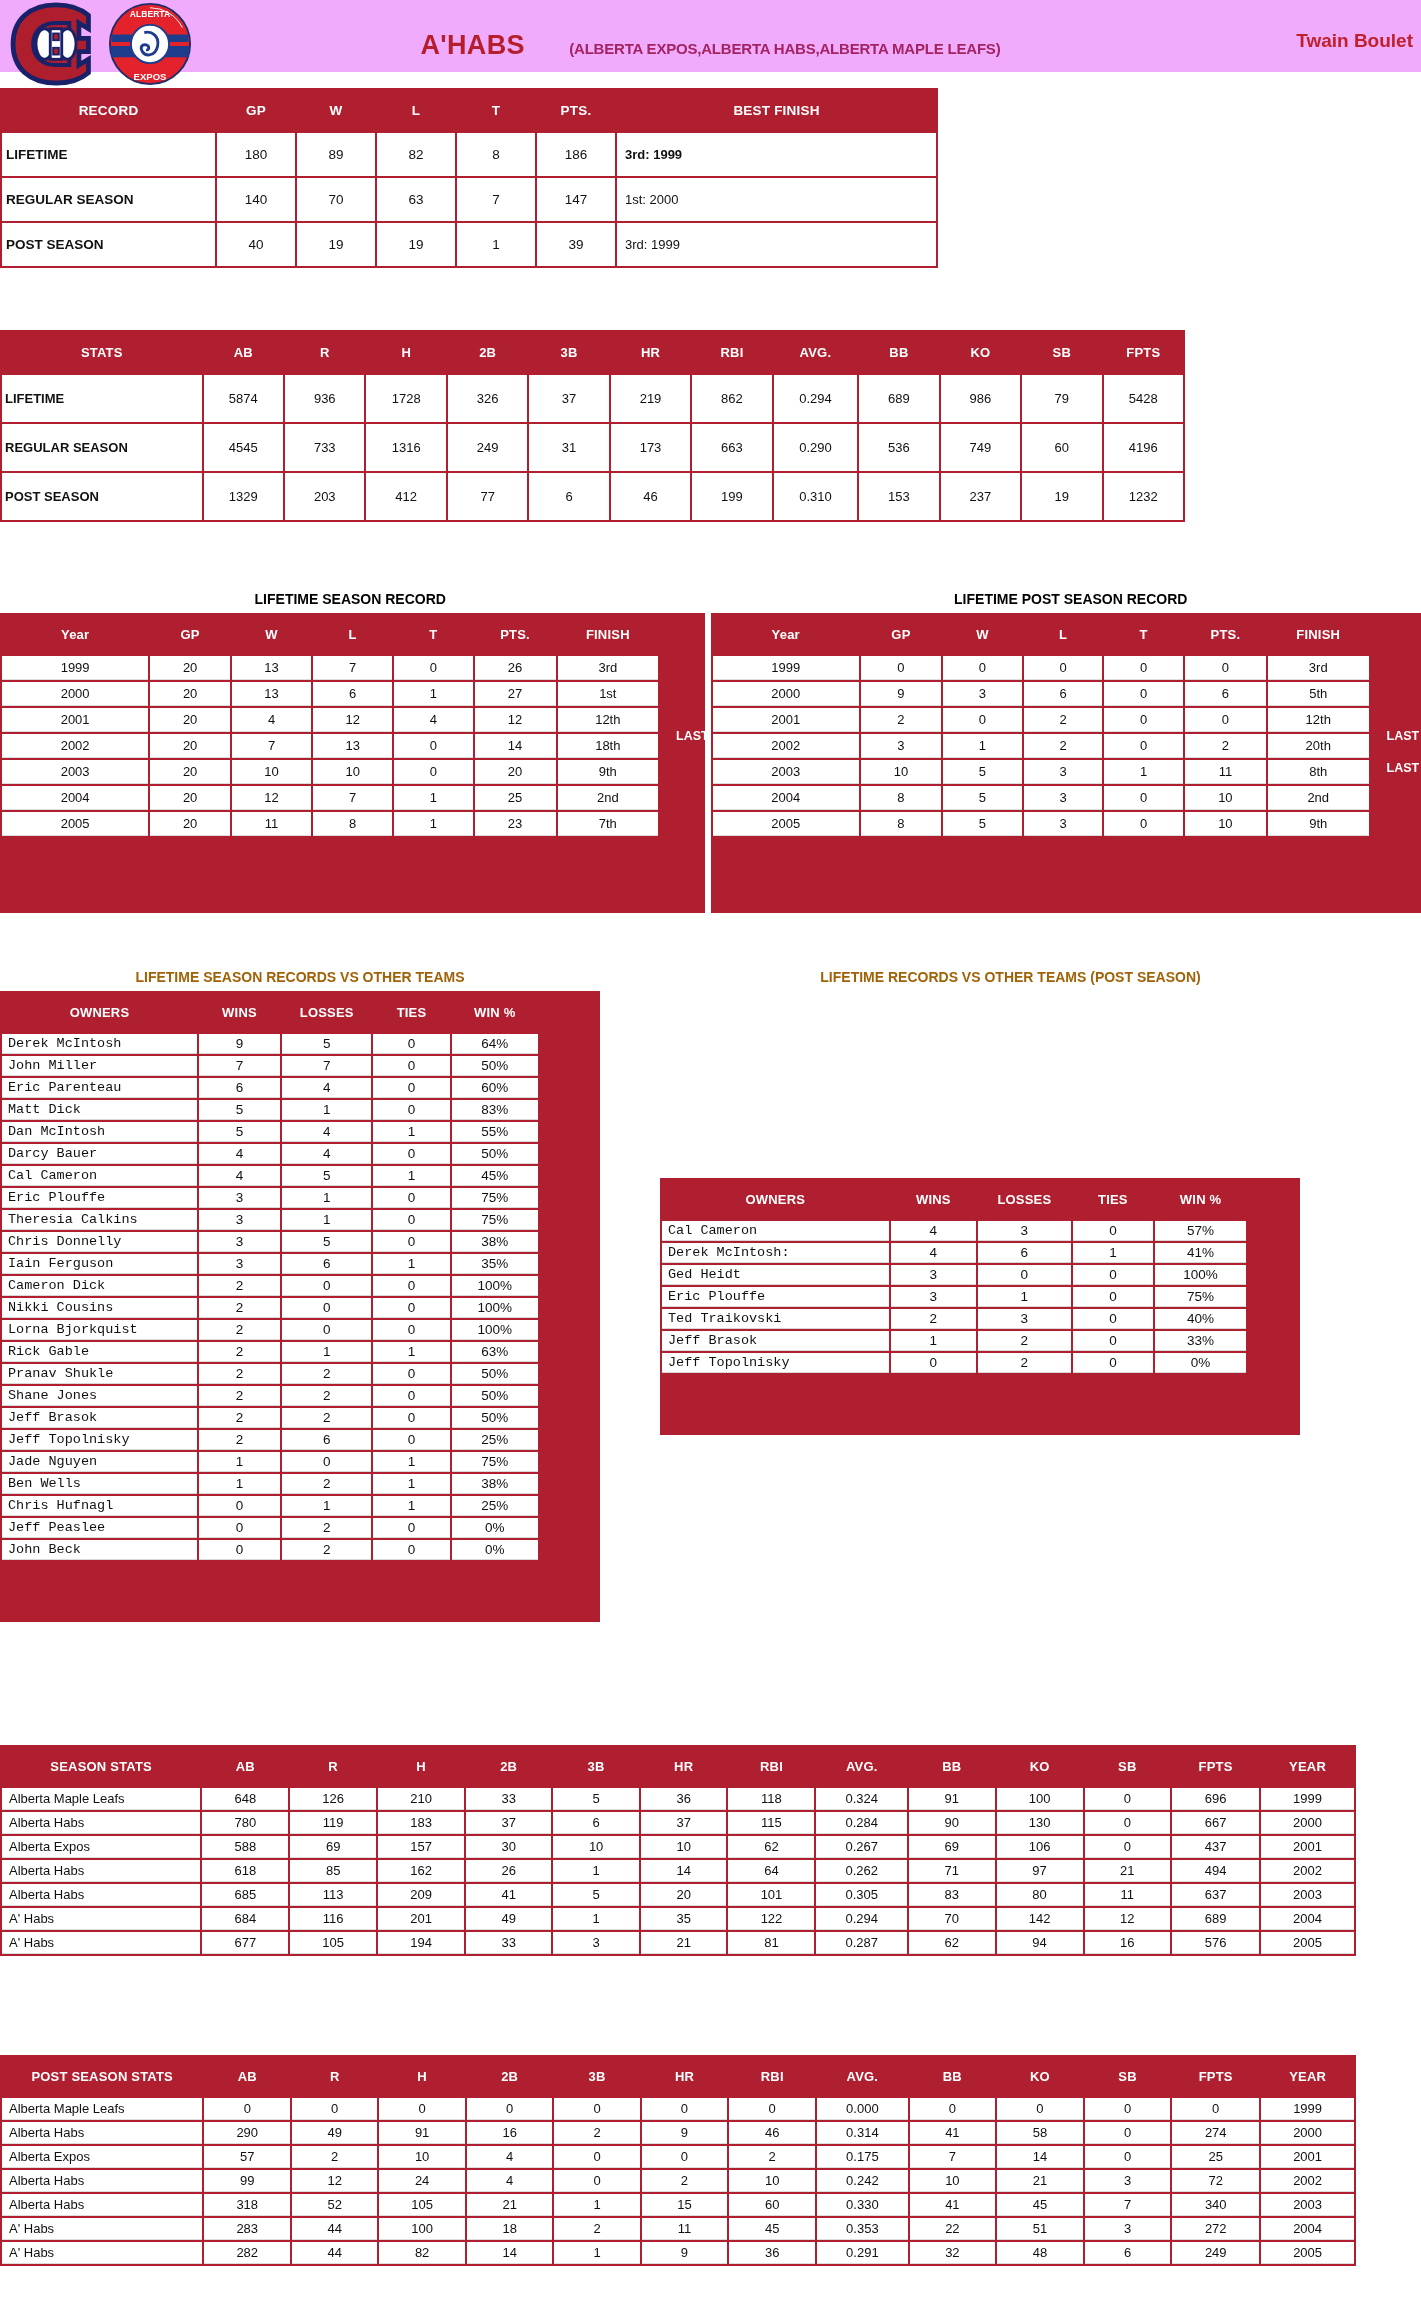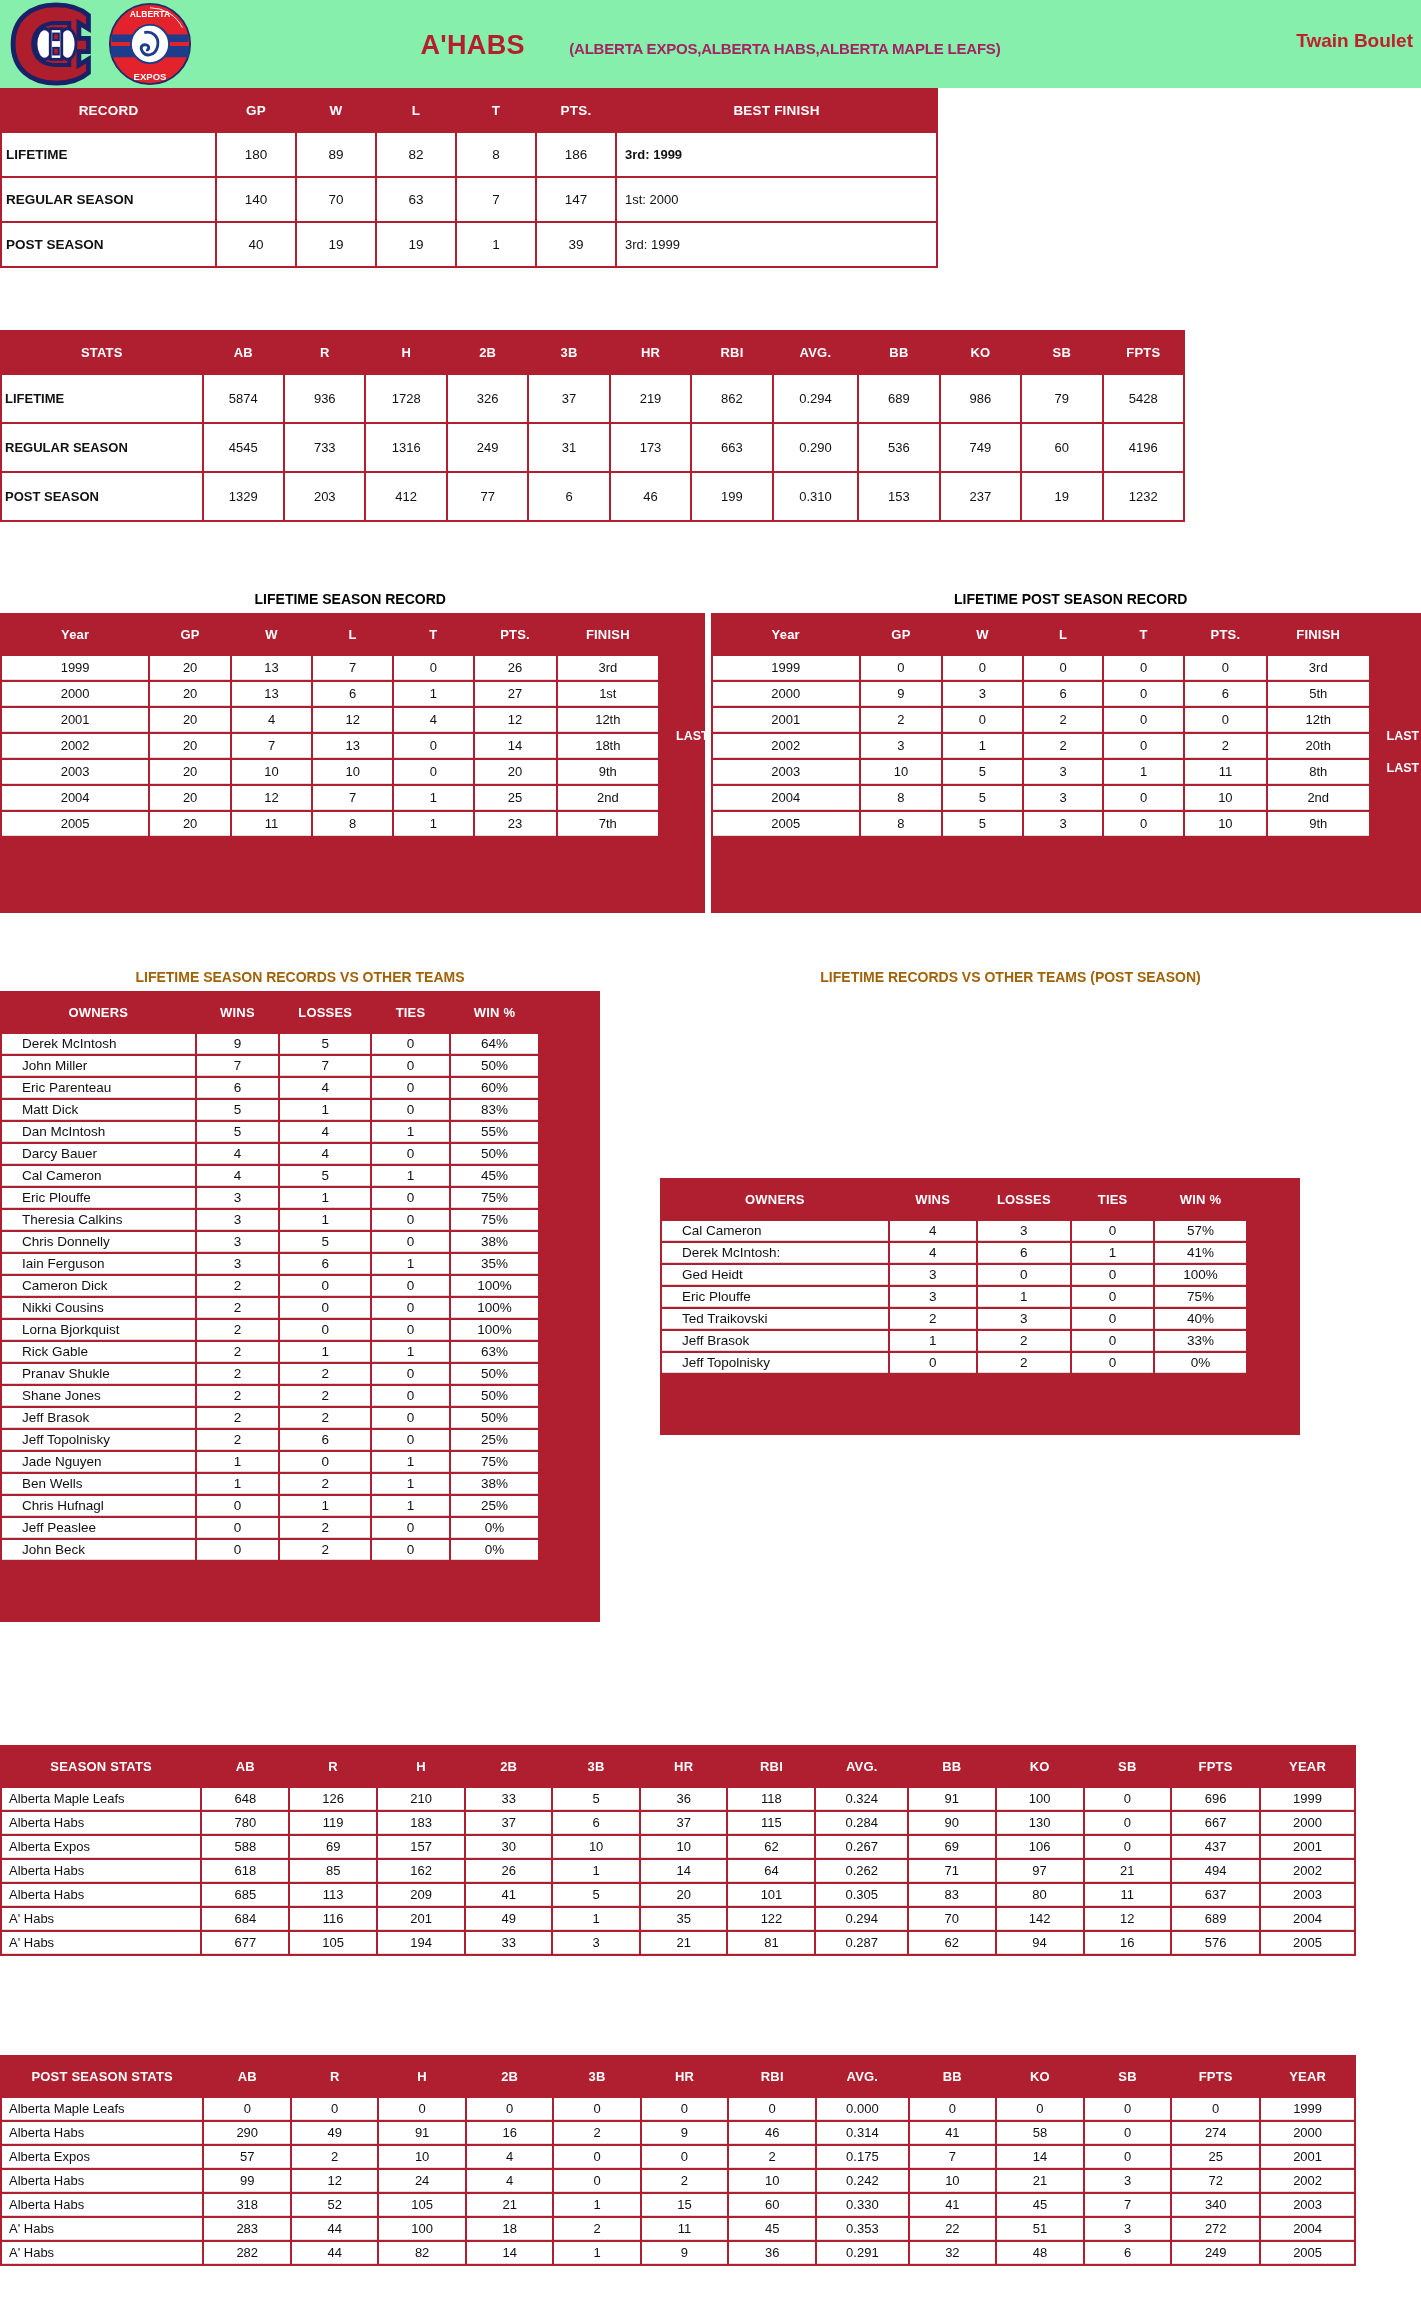--- a/index.html
+++ b/index.html
@@ -12,22 +12,22 @@
     height: 2314px;
     font-family: "Liberation Sans", sans-serif;
     position: relative;
     overflow: hidden;
   }
   .page { position: relative; width: 1421px; height: 2314px; }
 
   
   .header {
     position: relative;
-    height: 88px;
-    background: #86efac;
+    height: 72px;
+    background: #f0abfc;
     padding-left: 32px;
   }
   .logos {
     position: absolute;
     left: 8px; top: 2px;
     display: flex;
     align-items: center;
     gap: 4px;
   }
   .logo-habs { width: 96px; height: 84px; }
@@ -149,21 +149,21 @@
   }
   .vs-title.a { width: 600px; }
   .vs-title.b { width: 821px; }
   .vs-row { display: flex; align-items: center; }
   .vs-box { background:#b01f2f; box-sizing: border-box; }
   .vs-box.a { width: 600px; padding: 0 0 60px 0; }
   .vs-box.b { width: 640px; margin-left: 60px; padding: 0 0 60px 0; }
   .vs-box table { border-collapse: separate; border-spacing: 2px; }
   .vs-box table th { padding: 12px 6px; font-size: 13px; }
   .vs-box table td { padding: 2px 6px; font-size: 13.5px; border-bottom: 1px solid #d9d9d9; }
-  .vs-box table td.name { text-align: left; padding-left: 20px; }
+  .vs-box table td.name { text-align: left; padding-left: 6px; font-family: Liberation Mono, monospace; }
   .vs-a-table { width: 540px; }
   .vs-b-table { width: 588px; }
 
   
   #season-stats-section { position: absolute; left: 0; top: 1745px; width: 1356px; }
   #season-stats-section table { width: 1356px; border-collapse: separate; border-spacing: 2px; }
   #season-stats-section th { padding: 12px 3px; }
   #season-stats-section td { padding: 3px 3px; font-size: 13px; border-bottom: 1px solid #dddddd; }
   #season-stats-section td.teamname { text-align: left; padding-left: 7px; }
 

